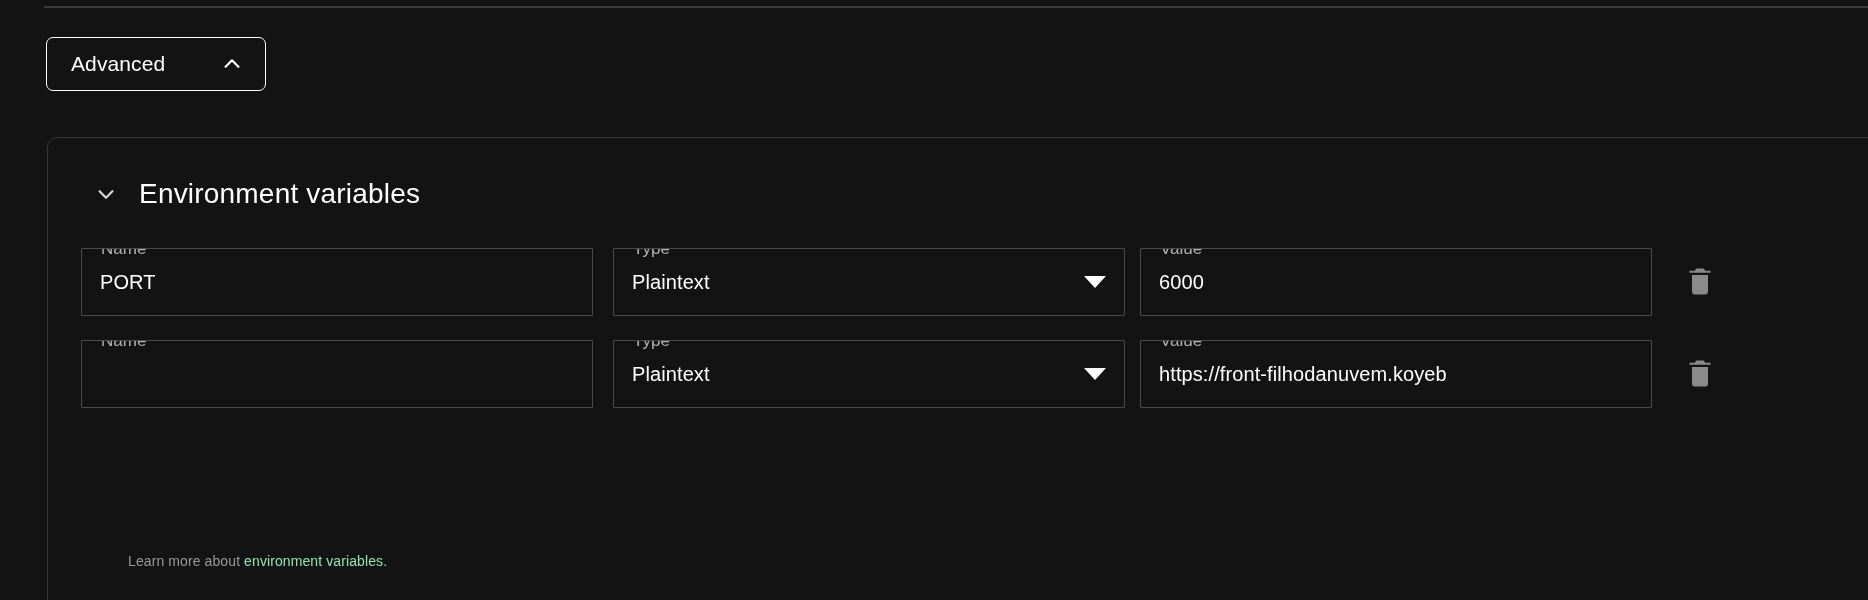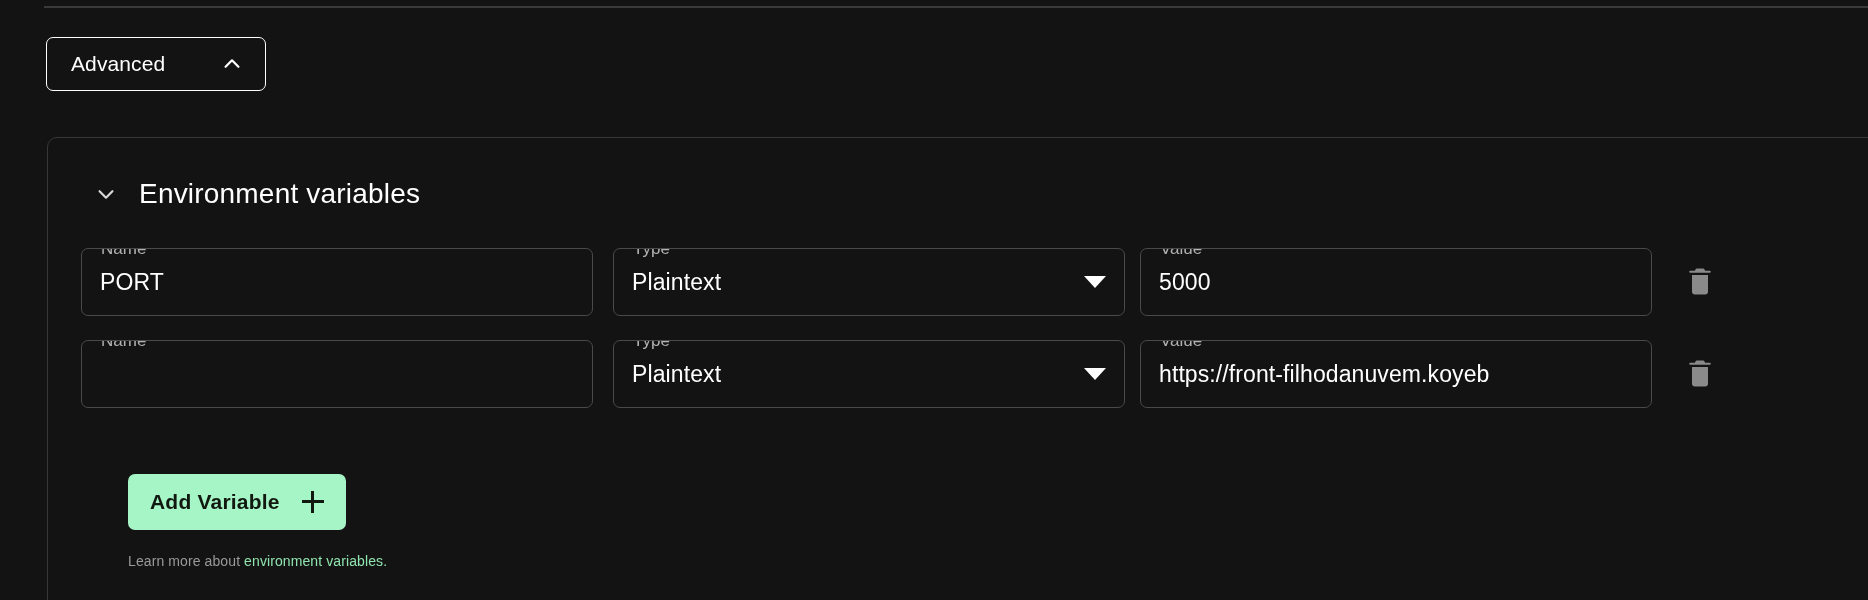--- a/index.html
+++ b/index.html
@@ -101,21 +101,21 @@
     display: flex;
     align-items: center;
     height: 92px;
   }
 
   
   .field {
     position: relative;
     height: 68px;
     border: 1px solid #4a4a4a;
-    border-radius: 7px;
+    border-radius: 1px;
     background: transparent;
     display: flex;
     align-items: center;
     padding: 0 18px;
     overflow: hidden;
   }
   .field.name-field  { width: 512px; margin-right: 20px; }
   .field.type-field  { width: 512px; margin-right: 4px; }
   .field.value-field { width: 512px; margin-right: 20px; margin-left: 11px; }
 
@@ -127,21 +127,21 @@
     height: 18px;
     background: #131313;
     padding: 0 6px;
     color: #b2b2b2;
     font-size: 17px;
     line-height: 18px;
     white-space: nowrap;
   }
   .field .value {
     color: #ffffff;
-    font-size: 23px;
+    font-size: 20px;
     white-space: nowrap;
     overflow: hidden;
     letter-spacing: 0.1px;
   }
   .field.type-field .value { flex: 1; }
 
   .select-caret {
     width: 0;
     height: 0;
     border-left: 11px solid transparent;
@@ -253,21 +253,21 @@
         </div>
 
         <div class="field type-field">
           <span class="legend">Type</span>
           <span class="value">Plaintext</span>
           <span class="select-caret"></span>
         </div>
 
         <div class="field value-field">
           <span class="legend">Value</span>
-          <span class="value">5000</span>
+          <span class="value">6000</span>
         </div>
 
         <button class="trash-btn">
           <svg viewBox="0 0 24 26" fill="#8a8a8a">
             <path d="M9.2 0.6h5.6c0.6 0 1.1 0.35 1.35 0.9l0.55 1.2H21c0.5 0 0.9 0.4 0.9 0.9s-0.4 0.9-0.9 0.9H3c-0.5 0-0.9-0.4-0.9-0.9s0.4-0.9 0.9-0.9h4.3l0.55-1.2C8.1 0.95 8.6 0.6 9.2 0.6z"></path>
             <path d="M4.6 6.6h14.8v15.5c0 1.4-1.1 2.5-2.5 2.5H7.1c-1.4 0-2.5-1.1-2.5-2.5V6.6z"></path>
           </svg>
         </button>
       </div>
 
@@ -290,23 +290,19 @@
         <button class="trash-btn">
           <svg viewBox="0 0 24 26" fill="#8a8a8a">
             <path d="M9.2 0.6h5.6c0.6 0 1.1 0.35 1.35 0.9l0.55 1.2H21c0.5 0 0.9 0.4 0.9 0.9s-0.4 0.9-0.9 0.9H3c-0.5 0-0.9-0.4-0.9-0.9s0.4-0.9 0.9-0.9h4.3l0.55-1.2C8.1 0.95 8.6 0.6 9.2 0.6z"></path>
             <path d="M4.6 6.6h14.8v15.5c0 1.4-1.1 2.5-2.5 2.5H7.1c-1.4 0-2.5-1.1-2.5-2.5V6.6z"></path>
           </svg>
         </button>
       </div>
 
     </div>
 
-    <button class="add-btn">
-      <span class="label">Add Variable</span>
-      <span class="plus-icon"></span>
-    </button>
 
     <div class="learn-more">
       <span>Learn more about </span><a class="link">environment variables.</a>
     </div>
 
   </div>
 </div>
 
 </body></html>

